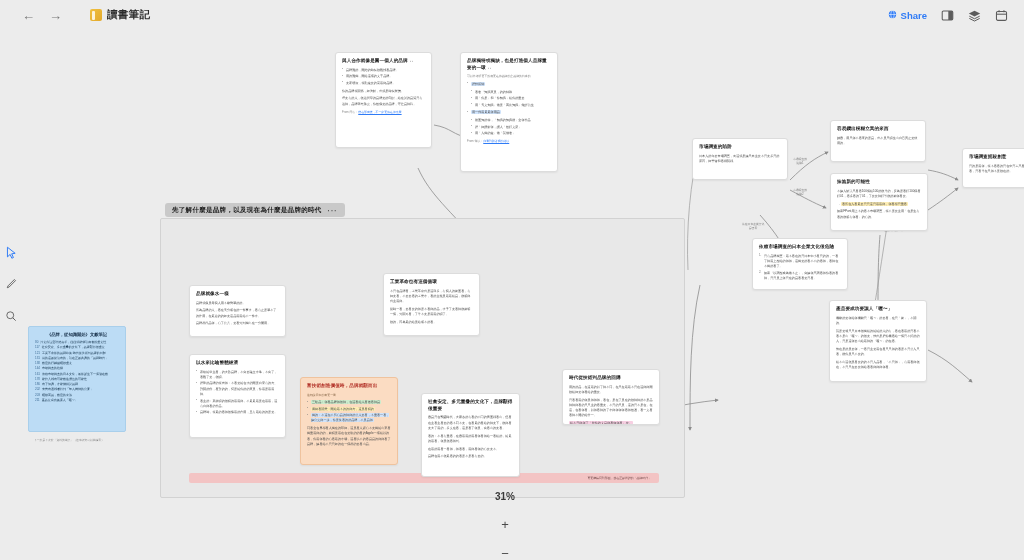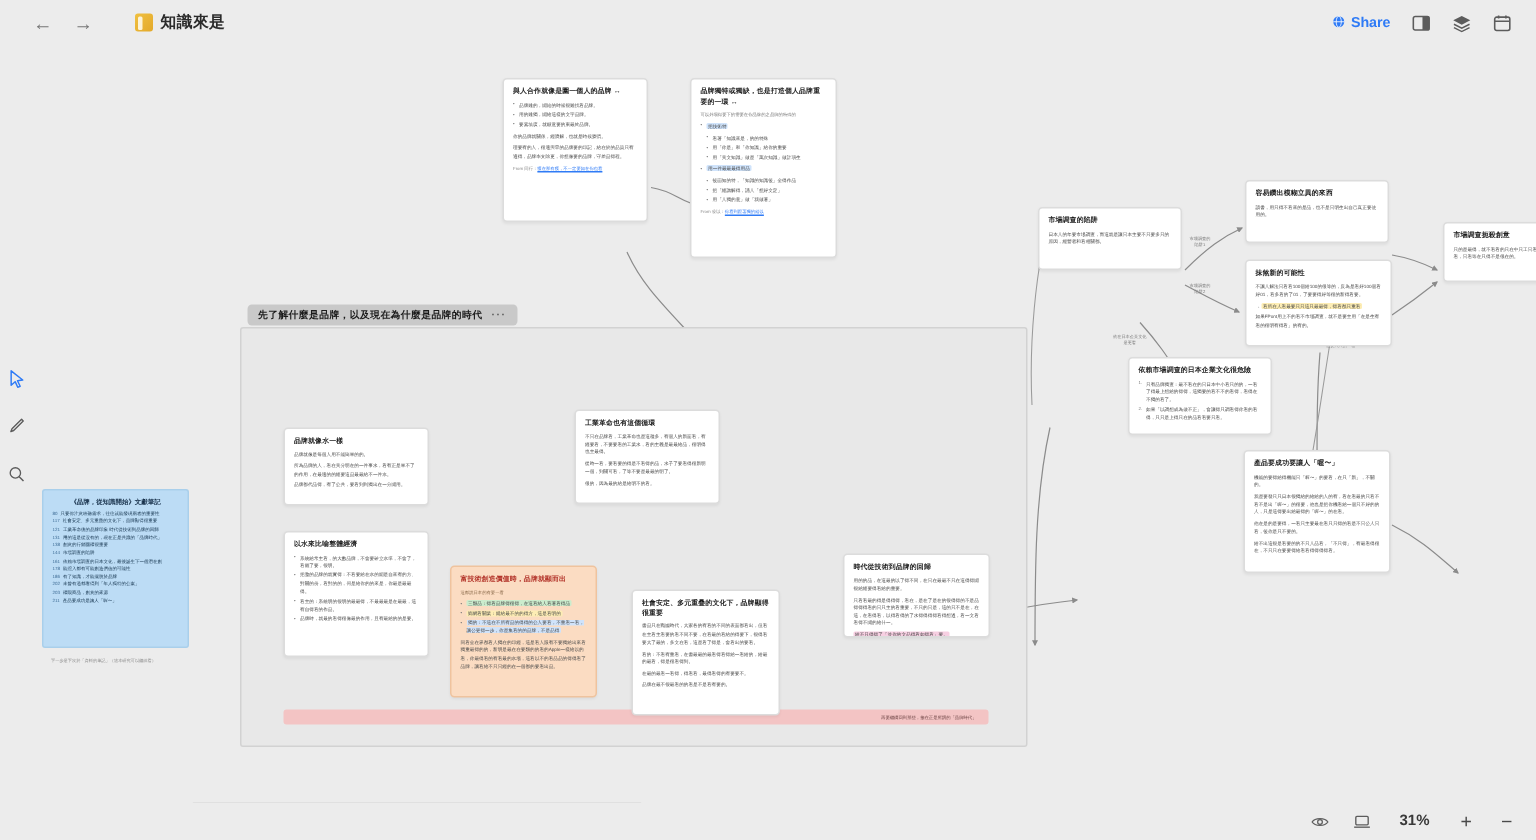--- a/index.html
+++ b/index.html
@@ -122,21 +122,21 @@
   
   .edge-label {
     position: absolute; font-size: 2.8px; color: #7c7c7c;
     line-height: 1.5; text-align: center; white-space: pre-line;
   }
 
   
   .bottom-bar {
     position: absolute; bottom: 0; left: 0; width: 1024px; height: 25px;
     background: #ececec; display: flex; align-items: center;
-    justify-content: flex-end; gap: 16px; padding-right: 14px; z-index: 50;
+    justify-content: flex-end; gap: 16px; padding-right: 14px; z-index: 50; flex-direction: column;
   }
   .bb-icon { width: 12px; height: 12px; color: #5c5c5c; cursor: pointer; display:block; }
   .zoom-level { font-size: 10px; color: #3a3a3a; font-weight: 600; min-width: 26px; text-align: center; cursor: pointer; }
   .zoom-pm { font-size: 13px; color: #4a4a4a; cursor: pointer; line-height: 1; width: 11px; text-align: center; }
   .bottom-scroll {
     position: absolute; bottom: 23px; left: 128px; width: 300px; height: 2.5px;
     background: #bdbdbd; border-radius: 2px;
   }
 </style>
 </head>
@@ -144,21 +144,21 @@
 
 <div id="app">
 
   <div class="header">
     <div class="nav-arrows">
       <span class="nav-arrow">←</span>
       <span class="nav-arrow">→</span>
     </div>
     <div class="doc-title-wrap">
       <span class="doc-icon"></span>
-      <span class="doc-title">知識來是</span>
+      <span class="doc-title">讀書筆記</span>
     </div>
     <div class="header-right">
       <div class="share-btn">
         <svg class="hdr-icon" style="width:9px;height:9px;color:#2f7bf6" viewBox="0 0 16 16">
           <circle cx="8" cy="8" r="6.5" fill="#2f7bf6"></circle>
           <ellipse cx="8" cy="8" rx="3" ry="6.5" fill="none" stroke="#fff" stroke-width="1"></ellipse>
           <line x1="1.5" y1="8" x2="14.5" y2="8" stroke="#fff" stroke-width="1"></line>
         </svg>
         <span class="share-label">Share</span>
       </div>

